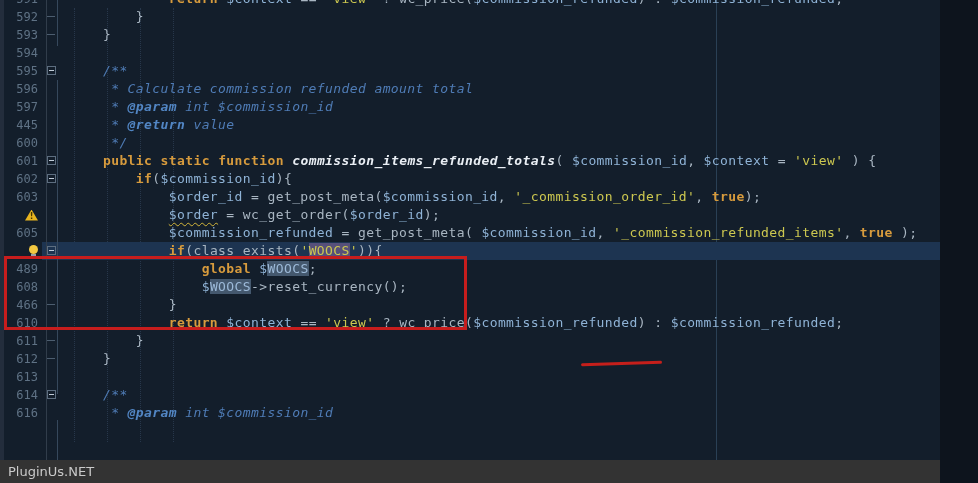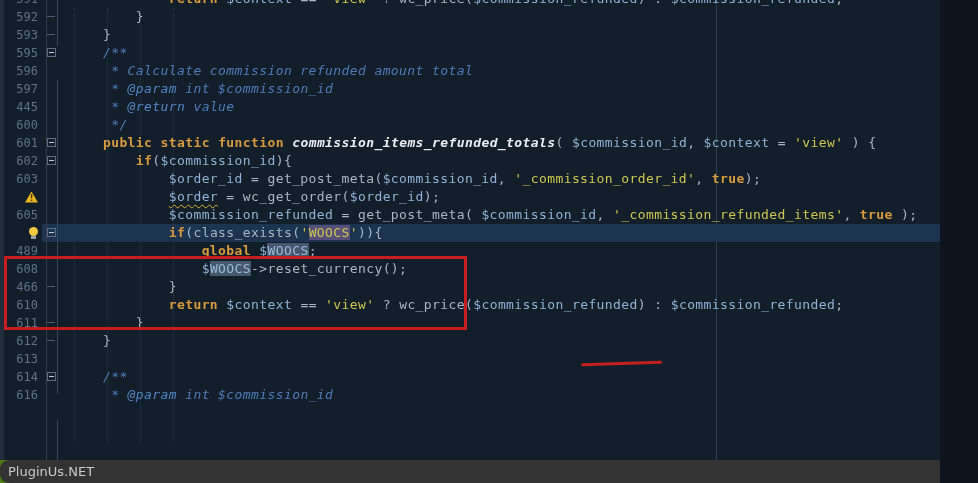--- a/index.html
+++ b/index.html
@@ -26,57 +26,58 @@
   .row.hl .fold,.row.hl .code{background:#1d3451;}
   
   .t-p{color:#a9b6c2;}
   .t-k{color:#d79b3d;font-weight:bold;}
   .t-v{color:#8fb3d6;}
   .t-vw{color:#8fb3d6;text-decoration:underline wavy #d2b53a;text-decoration-thickness:1px;text-underline-offset:3px;}
   .t-s{color:#cdc850;}
   .t-ss{color:#cdc850;background:#56507a;}
   .t-vs{color:#9dbad9;background:#44586e;}
   .t-c{color:#4f7cb6;font-style:italic;}
-  .t-ct{color:#5286c4;font-weight:normal;font-style:italic;}
+  .t-ct{color:#5286c4;font-weight:bold;font-style:italic;}
   .t-fn{color:#e9eef4;font-weight:bold;font-style:italic;text-align:right;}
   
   .warn-tri{width:13px;height:11px;background:#e7b41f;clip-path:polygon(50% 0,100% 100%,0 100%);
             font-size:8px;font-weight:bold;color:#463600;text-align:center;line-height:13px;
             display:inline-block;font-family:"DejaVu Sans",sans-serif;}
   .bulb{position:relative;width:9px;height:9px;background:#f2c841;border-radius:50%;display:inline-block;margin-bottom:3px;}
   .bulb::after{content:"";position:absolute;left:2px;top:9px;width:5px;height:3px;background:#97a0a9;}
   .fold-minus{position:absolute;left:5px;top:4px;width:9px;height:9px;border:1px solid #5d6e80;
               box-sizing:border-box;display:flex;align-items:center;justify-content:center;}
   .fold-minus::after{content:"";width:5px;height:1px;background:#c0ccd8;}
   .fold-end{position:absolute;left:5px;top:8px;width:8px;height:1px;background:#4c5d6f;}
   
   #annotation-box{position:absolute;left:4px;top:256px;width:463px;height:74px;
                   border:3px solid #c71d1d;box-sizing:border-box;pointer-events:none;}
   #annotation-underline{position:absolute;left:581px;top:362px;width:81px;height:3px;background:#c51f1b;
                         border-radius:2px;transform:rotate(-1.8deg);}
   
   #statusbar{position:absolute;left:0;top:460px;width:978px;height:23px;background:#333333;
-             display:flex;align-items:center;border-radius:9px;}
+             display:flex;align-items:center;}
   #statusbar-label{font-family:"DejaVu Sans","Liberation Sans",sans-serif;font-size:13px;color:#cacaca;padding-left:8px;}
 </style>
 </head>
 <body>
 
 <div id="screen">
   <div id="editor">
     <div id="left-strip"></div>
     <div class="indent-guide" id="guide-0"></div>
     <div class="indent-guide" id="guide-1"></div>
     <div class="indent-guide" id="guide-2"></div>
     <div class="indent-guide" id="guide-3"></div>
     <div id="margin-guide"></div>
     <div id="rows">
         <div class="row"><span class="num">591</span><span class="fold"></span><span class="code"><span class="t-p">            </span><span class="t-k">return</span><span class="t-p"> </span><span class="t-v">$context</span><span class="t-p"> == </span><span class="t-s">'view'</span><span class="t-p"> ? wc_price(</span><span class="t-v">$commission_refunded</span><span class="t-p">) : </span><span class="t-v">$commission_refunded</span><span class="t-p">;</span></span></div>
         <div class="row"><span class="num">592</span><span class="fold"><span class="fold-end"></span></span><span class="code"><span class="t-p">        }</span></span></div>
         <div class="row"><span class="num">593</span><span class="fold"><span class="fold-end"></span></span><span class="code"><span class="t-p">    }</span></span></div>
+        <div class="row"><span class="num">594</span><span class="fold"></span><span class="code"></span></div>
         <div class="row"><span class="num">595</span><span class="fold"><span class="fold-minus"></span></span><span class="code"><span class="t-p">    </span><span class="t-c">/**</span></span></div>
         <div class="row"><span class="num">596</span><span class="fold"></span><span class="code"><span class="t-p">    </span><span class="t-c"> * Calculate commission refunded amount total</span></span></div>
         <div class="row"><span class="num">597</span><span class="fold"></span><span class="code"><span class="t-p">    </span><span class="t-c"> * </span><span class="t-ct">@param</span><span class="t-c"> int $commission_id</span></span></div>
         <div class="row"><span class="num">445</span><span class="fold"></span><span class="code"><span class="t-p">    </span><span class="t-c"> * </span><span class="t-ct">@return</span><span class="t-c"> value</span></span></div>
         <div class="row"><span class="num">600</span><span class="fold"></span><span class="code"><span class="t-p">    </span><span class="t-c"> */</span></span></div>
         <div class="row"><span class="num">601</span><span class="fold"><span class="fold-minus"></span></span><span class="code"><span class="t-p">    </span><span class="t-k">public</span><span class="t-p"> </span><span class="t-k">static</span><span class="t-p"> </span><span class="t-k">function</span><span class="t-p"> </span><span class="t-fn">commission_items_refunded_totals</span><span class="t-p">( </span><span class="t-v">$commission_id</span><span class="t-p">, </span><span class="t-v">$context</span><span class="t-p"> = </span><span class="t-s">'view'</span><span class="t-p"> ) {</span></span></div>
         <div class="row"><span class="num">602</span><span class="fold"><span class="fold-minus"></span></span><span class="code"><span class="t-p">        </span><span class="t-k">if</span><span class="t-p">(</span><span class="t-v">$commission_id</span><span class="t-p">){</span></span></div>
         <div class="row"><span class="num">603</span><span class="fold"></span><span class="code"><span class="t-p">            </span><span class="t-v">$order_id</span><span class="t-p"> = get_post_meta(</span><span class="t-v">$commission_id</span><span class="t-p">, </span><span class="t-s">'_commission_order_id'</span><span class="t-p">, </span><span class="t-k">true</span><span class="t-p">);</span></span></div>
         <div class="row"><span class="num"><span class="warn-tri">!</span></span><span class="fold"></span><span class="code"><span class="t-p">            </span><span class="t-vw">$order</span><span class="t-p"> = wc_get_order(</span><span class="t-v">$order_id</span><span class="t-p">);</span></span></div>
         <div class="row"><span class="num">605</span><span class="fold"></span><span class="code"><span class="t-p">            </span><span class="t-v">$commission_refunded</span><span class="t-p"> = get_post_meta( </span><span class="t-v">$commission_id</span><span class="t-p">, </span><span class="t-s">'_commission_refunded_items'</span><span class="t-p">, </span><span class="t-k">true</span><span class="t-p"> );</span></span></div>

